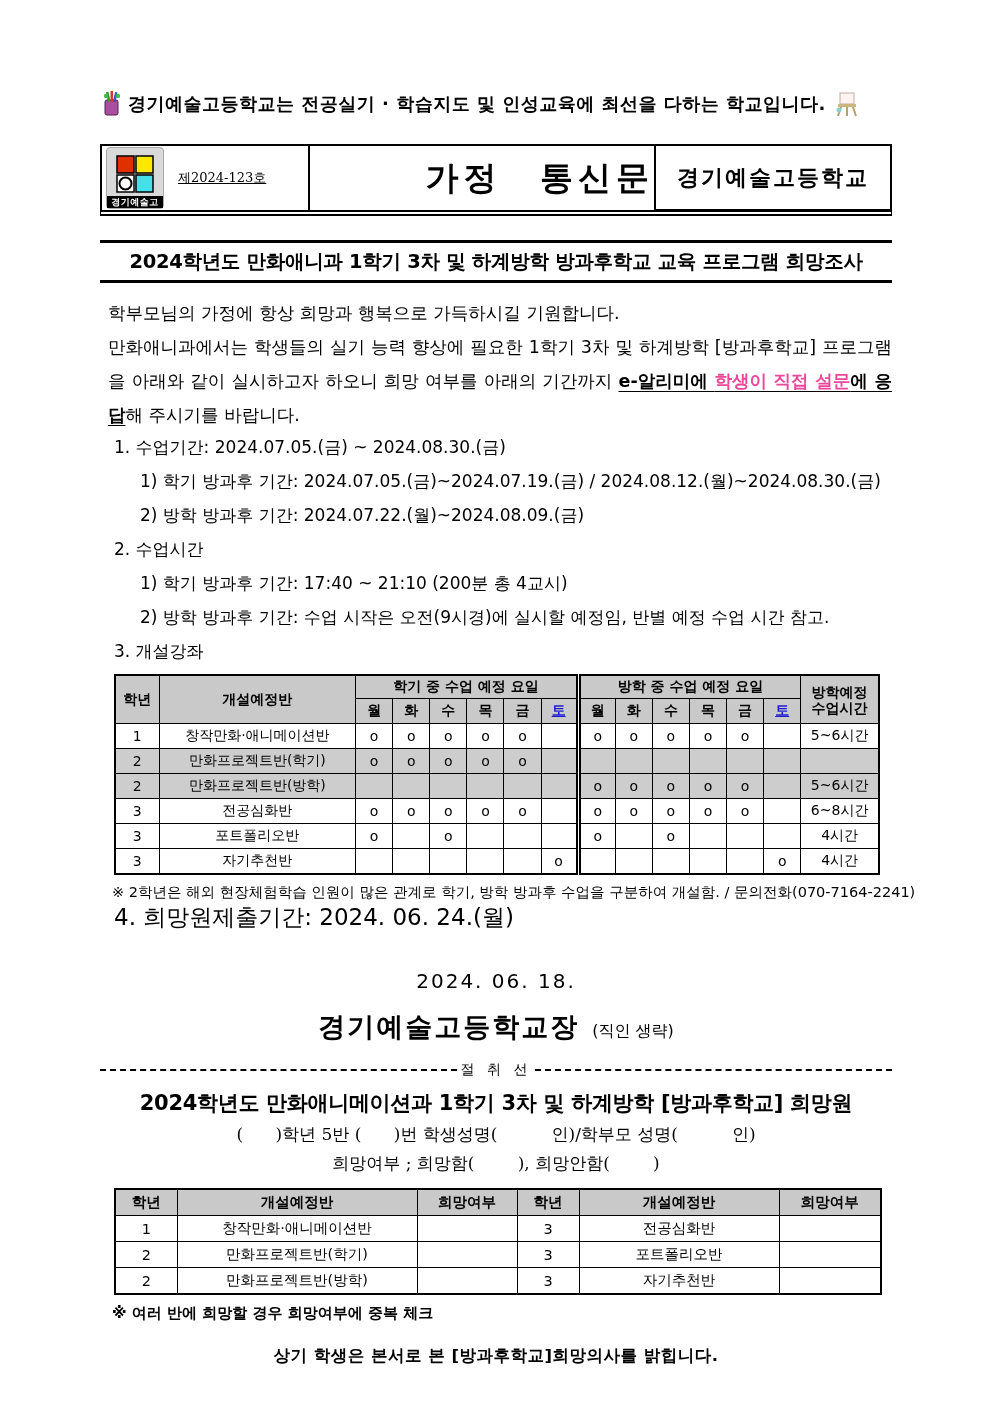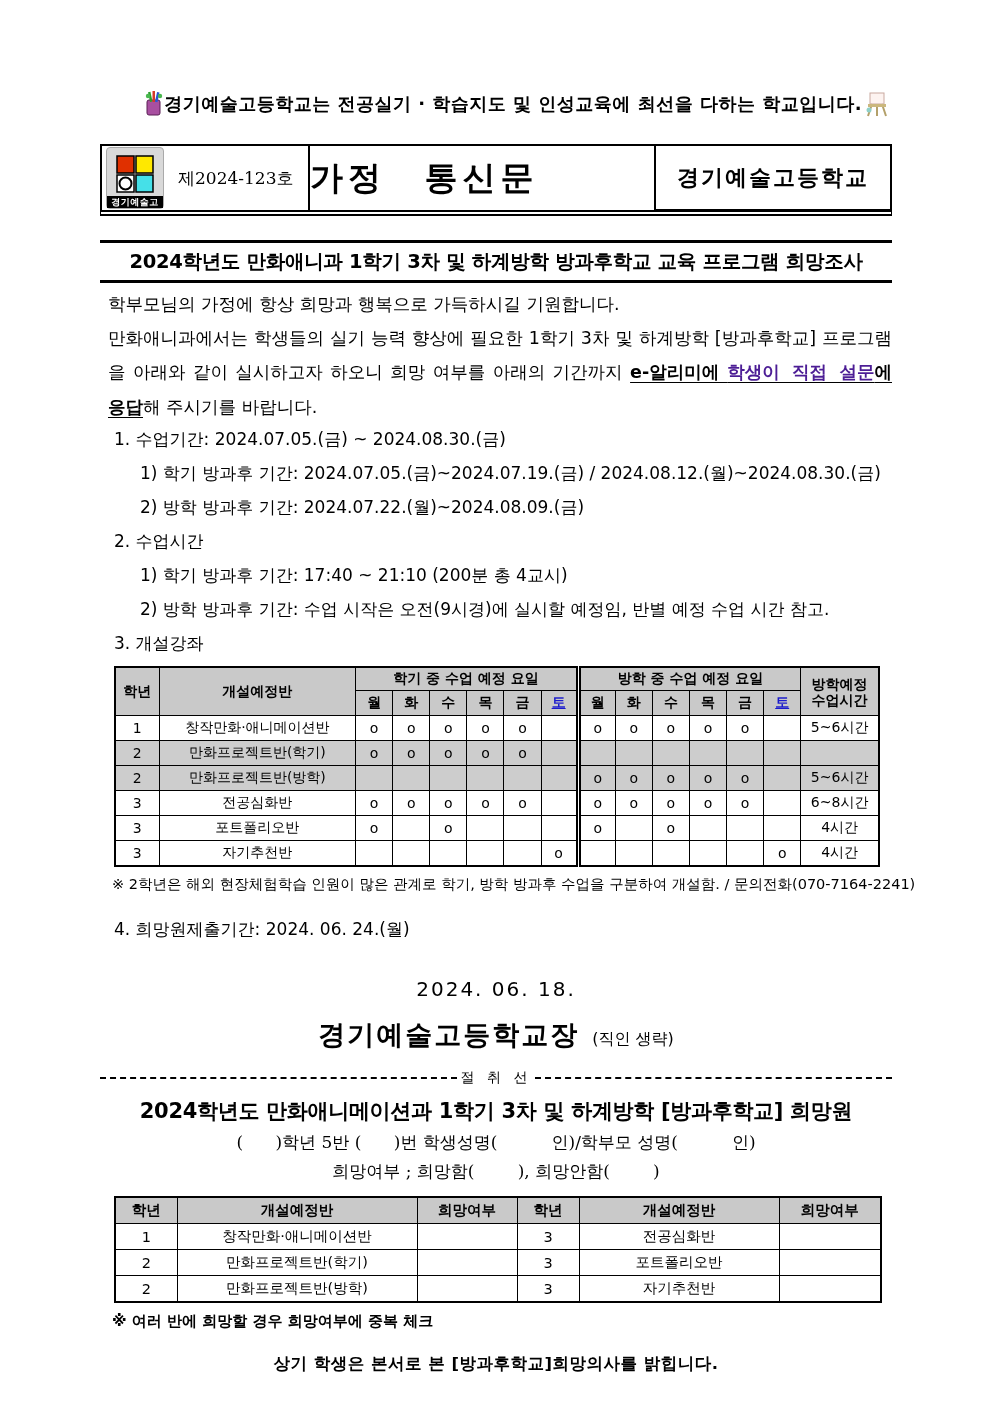--- a/index.html
+++ b/index.html
@@ -1,51 +1,51 @@
 <!DOCTYPE html>
 <html lang="ko"><head>
 <meta charset="utf-8">
 <style>
   html,body{margin:0;padding:0;background:#ffffff;}
   body{width:992px;height:1403px;overflow:hidden;color:#000;
        font-family:"DejaVu Sans","Liberation Sans",sans-serif;}
   .content{width:792px;margin:0 auto;position:relative;}
 
   
-  .banner{margin-top:90px;display:flex;align-items:center;justify-content:flex-end;}
+  .banner{margin-top:90px;display:flex;align-items:center;justify-content:flex-start;gap:6px;}
   .banner-text{font-size:18px;font-weight:bold;letter-spacing:0.5px;white-space:nowrap;}
 
   
   .hdr{margin-top:26px;display:flex;border:2px solid #000;border-bottom:6px double #000;height:64px;}
   .hdr-left{width:206px;display:flex;align-items:center;gap:14px;padding-left:4px;box-sizing:border-box;}
   .logo{width:56px;height:60px;background:#d9d9d9;border-radius:4px;border:1px solid #aaa;
         display:flex;flex-direction:column;align-items:center;justify-content:flex-end;}
   .logo svg{display:block;margin-bottom:1px;}
   .logo-label{background:#000;color:#fff;font-size:9px;font-weight:bold;line-height:12px;
         width:100%;text-align:center;letter-spacing:0.5px;}
-  .issue-no{font-family:"DejaVu Serif","Liberation Serif",serif;font-size:17px;}
+  .issue-no{font-family:"DejaVu Serif","Liberation Serif",serif;font-size:13px;text-decoration:underline;}
   .hdr-mid{width:344px;border-left:2px solid #000;border-right:2px solid #000;
-        display:flex;align-items:center;justify-content:flex-start;}
+        display:flex;align-items:center;justify-content:flex-end;}
   .doc-title{font-family:"DejaVu Serif","Liberation Serif",serif;font-size:33px;font-weight:bold;
         letter-spacing:5px;word-spacing:22px;white-space:nowrap;}
   .hdr-right{flex:1;display:flex;flex-direction:column;}
   .hdr-school{flex:1.1;display:flex;align-items:center;justify-content:center;
         font-size:22px;font-weight:bold;letter-spacing:2px;border-bottom:1.5px solid #000;}
   .hdr-dept{flex:1;display:flex;align-items:center;justify-content:center;
         font-size:17px;font-weight:bold;letter-spacing:1px;}
 
   
   .subject-bar{margin-top:24px;border-top:3px solid #000;border-bottom:3px solid #000;
         text-align:center;font-size:19.5px;font-weight:bold;padding:5px 0;letter-spacing:-0.3px;white-space:nowrap;}
 
   
-  .intro{margin-top:4px;font-size:17.5px;line-height:34px;}
+  .intro{margin-top:13px;font-size:17.5px;line-height:34px;}
   .intro p{margin:0;padding-left:8px;text-align:justify;}
   .ul-group{font-weight:bold;text-decoration:underline;text-underline-offset:4px;}
-  .red{color:#4c1d95;font-family:Liberation Mono, monospace;}
+  .red{color:#ec4899;}
 
   
   .items{margin-top:4px;font-size:17px;}
   .item{margin-bottom:11px;white-space:nowrap;}
   .lvl1{padding-left:14px;}
   .lvl2{padding-left:40px;}
 
   
   table{border-collapse:collapse;table-layout:fixed;}
   .course-table{margin-top:6px;margin-left:14px;width:766px;border:2.5px solid #000;}
@@ -54,21 +54,21 @@
   .course-table thead .dh{height:24px;}
   .course-table tbody td{height:24px;font-size:14px;background:#fff;}
   .course-table tbody tr.shaded td{background:#cdcdcd;}
   .hours-head div{line-height:16px;}
   .vgap{border-left:5px double #000 !important;}
   .sat{color:#1a1acc;text-decoration:underline;}
   .mark{font-size:13px;}
   .c-hours{font-size:13.5px;}
 
   .footnote{margin-top:8px;margin-left:12px;font-size:14.5px;white-space:nowrap;}
-  .item4{margin-top:24px;padding-left:14px;font-size:17px;}
+  .item4{margin-top:0;padding-left:14px;font-size:23px;}
 
   
   .doc-date{margin-top:36px;text-align:center;font-size:20px;letter-spacing:2px;}
   .principal-line{margin-top:16px;text-align:center;}
   .principal{font-size:27px;font-weight:bold;letter-spacing:2px;}
   .seal-note{font-size:16px;margin-left:8px;}
 
   
   .cutline{margin-top:16px;display:flex;align-items:center;width:100%;}
   .cutline .dash{flex:1;border-top:2px dashed #000;}

